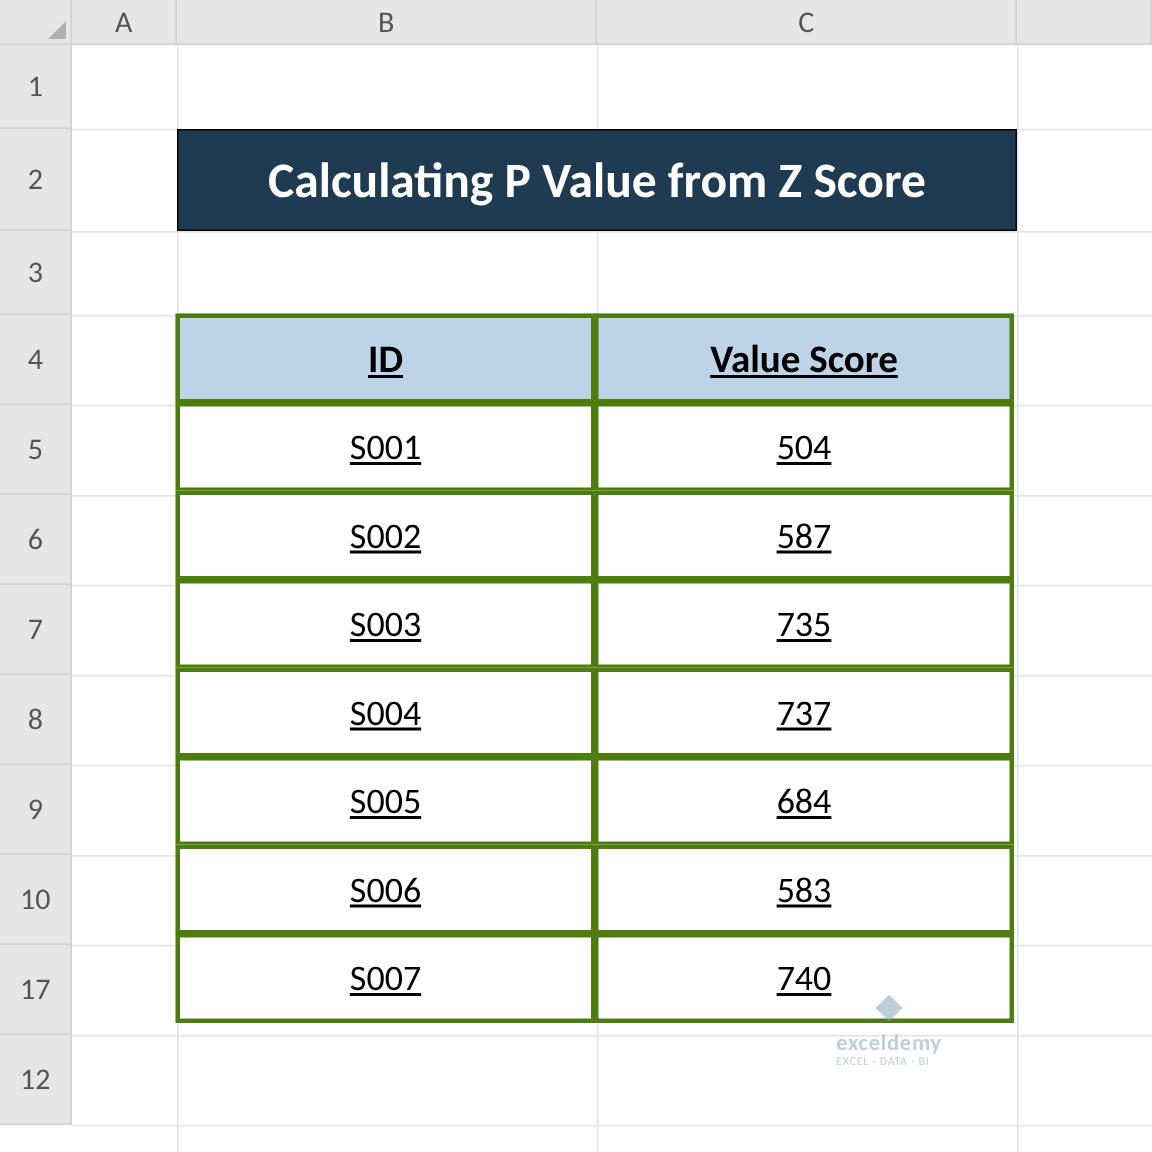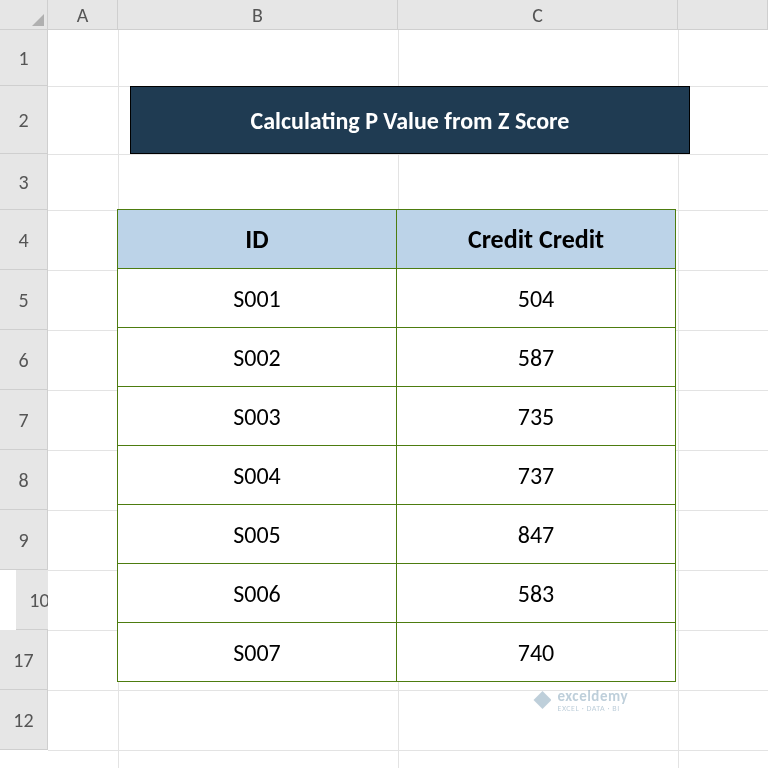--- a/index.html
+++ b/index.html
@@ -74,83 +74,84 @@
     }
     .rh-1 { height: 56px; }
     .rh-2 { height: 68px; }
     .rh-3 { height: 56px; }
     .rh-4 { height: 60px; }
     .rh-5 { height: 60px; }
     .rh-6 { height: 60px; }
     .rh-7 { height: 60px; }
     .rh-8 { height: 60px; }
     .rh-9 { height: 60px; }
-    .rh-10 { height: 60px; margin-left: 16px; }
+    .rh-10 { height: 60px; }
     .rh-11 { height: 60px; }
     .rh-12 { height: 60px; text-align: center; }
     .sheet {
       position: absolute;
       left: 48px;
       top: 30px;
       width: 720px;
       height: 738px;
       background: #fff;
     }
     .gridline-v { position: absolute; top: 0; bottom: 0; width: 1px; background: #e3e3e3; }
     .gridline-h { position: absolute; left: 0; right: 0; height: 1px; background: #e3e3e3; }
     .title-cell {
       position: absolute;
       left: 70px;
       top: 56px;
       width: 560px;
       height: 68px;
       background: #1f3b52;
       color: #fff;
-      font-size: 24px;
+      font-size: 33px;
       font-weight: bold;
       display: flex;
       align-items: center;
       justify-content: center;
       border: 1px solid #000;
-      margin-left: 12px;
     }
     .data-table {
       position: absolute;
       left: 70px;
       top: 180px;
       width: 560px;
     }
     .tr { display: flex; }
     .td {
       width: 280px;
       height: 60px;
-      border: 1px solid #4d7c0f;
+      border: 3px solid #4d7c0f;
       margin-left: -1px;
       margin-top: -1px;
       display: flex;
       align-items: center;
       justify-content: center;
       font-size: 24px;
       background: #fff;
+      text-decoration: underline;
     }
     .th {
       background: #bcd3e8;
       font-weight: bold;
       font-size: 26px;
     }
     .watermark {
       position: absolute;
       right: 140px;
       bottom: 55px;
       display: flex;
       align-items: center;
       gap: 6px;
       opacity: 0.55;
       color: #8aa8bd;
       font-size: 15px;
+      flex-direction: column;
     }
     .watermark .logo {
       width: 18px;
       height: 18px;
       background: #8aa8bd;
       clip-path: polygon(50% 0%, 100% 50%, 50% 100%, 0% 50%);
       position: relative;
     }
     .watermark .brand { font-weight: bold; letter-spacing: 0.5px; }
     .watermark .sub { font-size: 8px; letter-spacing: 0.5px; display: block; margin-top: -2px; }
@@ -198,41 +199,41 @@
     <div class="gridline-h" style="top:540px"></div>
     <div class="gridline-h" style="top:600px"></div>
     <div class="gridline-h" style="top:660px"></div>
     <div class="gridline-h" style="top:720px"></div>
 
     <div class="title-cell">Calculating P Value from Z Score</div>
 
     <div class="data-table">
       <div class="tr">
         <div class="td th">ID</div>
-        <div class="td th">Credit Credit</div>
+        <div class="td th">Value Score</div>
       </div>
       <div class="tr">
         <div class="td">S001</div>
         <div class="td">504</div>
       </div>
       <div class="tr">
         <div class="td">S002</div>
         <div class="td">587</div>
       </div>
       <div class="tr">
         <div class="td">S003</div>
         <div class="td">735</div>
       </div>
       <div class="tr">
         <div class="td">S004</div>
         <div class="td">737</div>
       </div>
       <div class="tr">
         <div class="td">S005</div>
-        <div class="td">847</div>
+        <div class="td">684</div>
       </div>
       <div class="tr">
         <div class="td">S006</div>
         <div class="td">583</div>
       </div>
       <div class="tr">
         <div class="td">S007</div>
         <div class="td">740</div>
       </div>
     </div>

